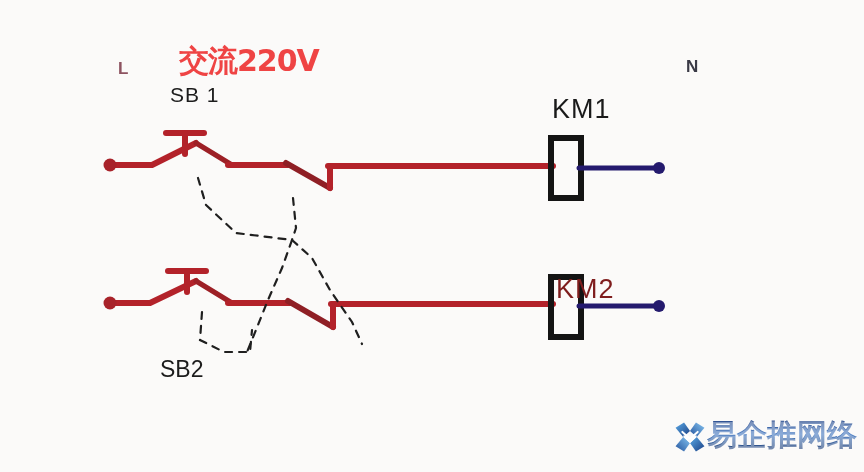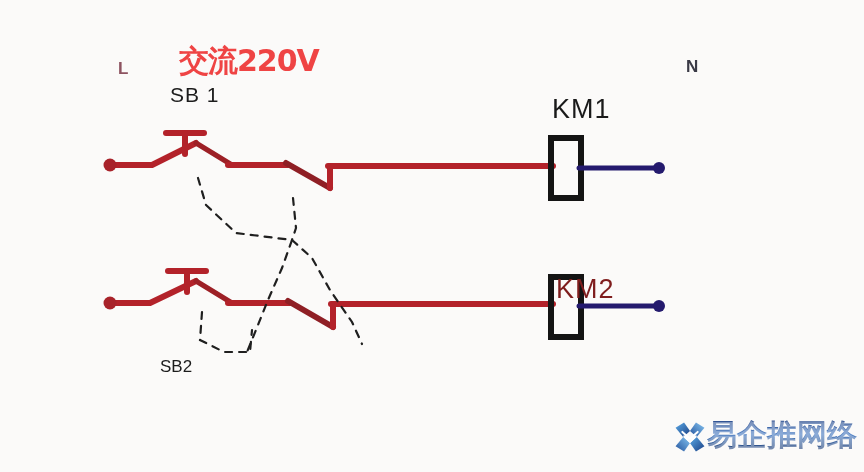--- a/index.html
+++ b/index.html
@@ -40,21 +40,21 @@
   #label-sb1 {
     left: 170px;
     top: 84px;
     font-size: 21px;
     color: #1c1c1c;
     letter-spacing: 1px;
   }
   #label-sb2 {
     left: 160px;
     top: 358px;
-    font-size: 17px;
+    font-size: 23px;
     color: #1c1c1c;
     letter-spacing: 0px;
   }
   #label-km1 {
     left: 552px;
     top: 87px;
     font-size: 27px;
     color: #1a1a1a;
     letter-spacing: 1px;
     margin-top: 9px;

